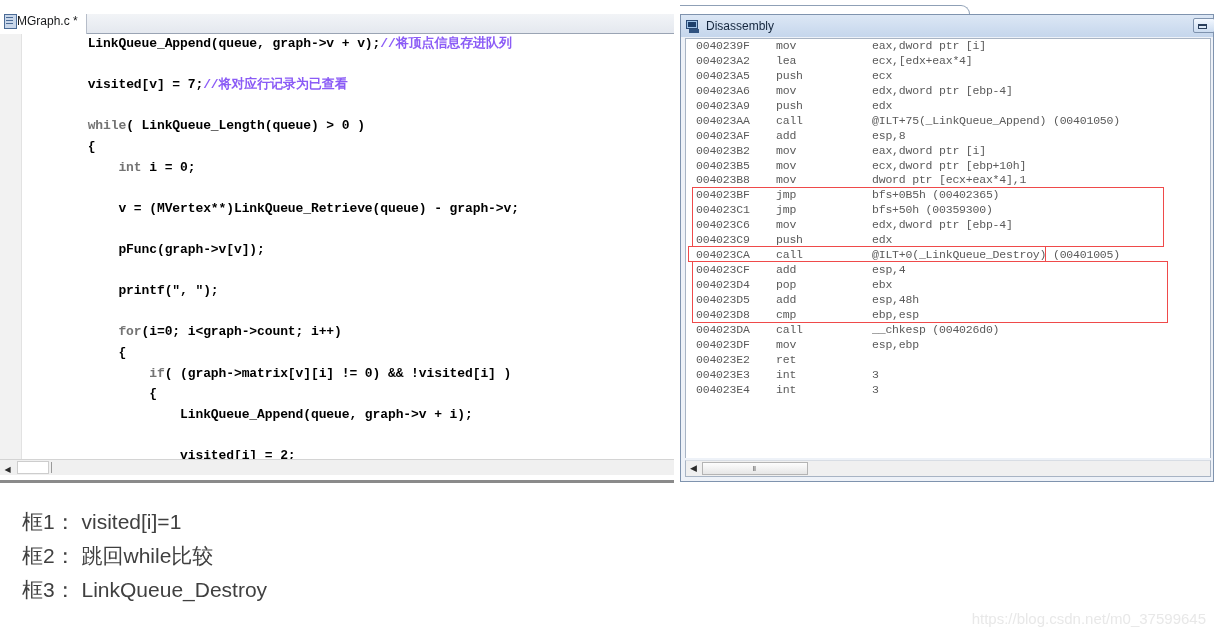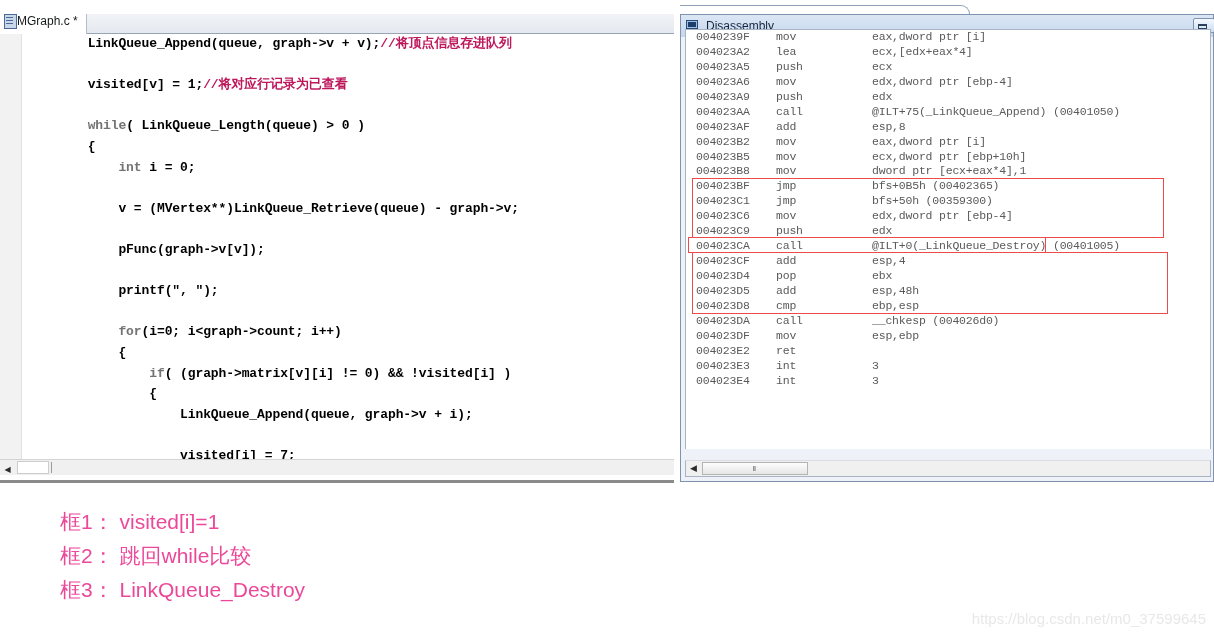--- a/index.html
+++ b/index.html
@@ -88,21 +88,21 @@
     margin: 0;
     font-family: "Liberation Mono", "DejaVu Sans Mono", monospace;
     font-size: 13px;
     font-weight: bold;
     line-height: 20.6px;
     color: #000000;
     white-space: pre;
     letter-spacing: -0.1px;
   }
   .kw { color: #737373; }
-  .cm { color: #be185d; font-weight: bold; }
+  .cm { color: #8b5cf6; font-weight: bold; }
 
   #editor-hscroll {
     position: absolute;
     left: 0; top: 459px;
     width: 674px; height: 16px;
     background: #f0f0f0;
     border-top: 1px solid #d4d4d4;
     box-sizing: border-box;
   }
   #editor-hscroll .sb-left-btn {
@@ -225,21 +225,21 @@
     position: absolute;
     left: 4px; top: 5px;
     width: 9px; height: 5px;
     border: 1px solid #2a3f5c;
     border-top-width: 2px;
     box-sizing: border-box;
   }
 
   #disasm-listing {
     position: absolute;
-    left: 4px; top: 14px;
+    left: 4px; top: 23px;
     width: 526px;
     height: 420px;
     background: #ffffff;
     border: 1px solid #a8b4c4;
     border-bottom: none;
     box-sizing: border-box;
     overflow: hidden;
   }
   .asm-row {
     position: relative;
@@ -301,24 +301,23 @@
 
   
   #annotations {
     position: absolute;
     left: 22px; top: 505px;
     width: 700px;
   }
   .anno-line {
     font-family: "Liberation Sans", sans-serif;
     font-size: 21px;
-    color: #ec4899;
+    color: #404040;
     line-height: 34px;
     white-space: pre;
-    margin-left: 38px;
   }
 
   #watermark {
     position: absolute;
     right: 8px; bottom: 8px;
     font-family: "Liberation Sans", sans-serif;
     font-size: 15px;
     color: #e8e8e8;
     white-space: nowrap;
   }
@@ -334,39 +333,39 @@
     <div id="editor-tab">
       <span class="tab-doc-icon"></span>
       <span>MGraph.c *</span>
     </div>
   </div>
 
   <div id="editor-body">
     <div id="editor-gutter"></div>
     <pre id="code-pre"><span>        <span>LinkQueue_Append(queue, graph-&gt;v + v);</span><span class="cm">//将顶点信息存进队列</span></span>
 <span></span>
-<span>        <span>visited[v] = 1;</span><span class="cm">//将对应行记录为已查看</span></span>
+<span>        <span>visited[v] = 7;</span><span class="cm">//将对应行记录为已查看</span></span>
 <span></span>
 <span>        <span class="kw">while</span><span>( LinkQueue_Length(queue) &gt; 0 )</span></span>
 <span>        <span>{</span></span>
 <span>            <span class="kw">int</span><span> i = 0;</span></span>
 <span></span>
 <span>            <span>v = (MVertex**)LinkQueue_Retrieve(queue) - graph-&gt;v;</span></span>
 <span></span>
 <span>            <span>pFunc(graph-&gt;v[v]);</span></span>
 <span></span>
 <span>            <span>printf(", ");</span></span>
 <span></span>
 <span>            <span class="kw">for</span><span>(i=0; i&lt;graph-&gt;count; i++)</span></span>
 <span>            <span>{</span></span>
 <span>                <span class="kw">if</span><span>( (graph-&gt;matrix[v][i] != 0) &amp;&amp; !visited[i] )</span></span>
 <span>                <span>{</span></span>
 <span>                    <span>LinkQueue_Append(queue, graph-&gt;v + i);</span></span>
 <span></span>
-<span>                    <span>visited[i] = 7;</span></span>
+<span>                    <span>visited[i] = 2;</span></span>
 
 
 
 <span></span>
 
 
 </pre>
   </div>
 
   <div id="editor-hscroll">

